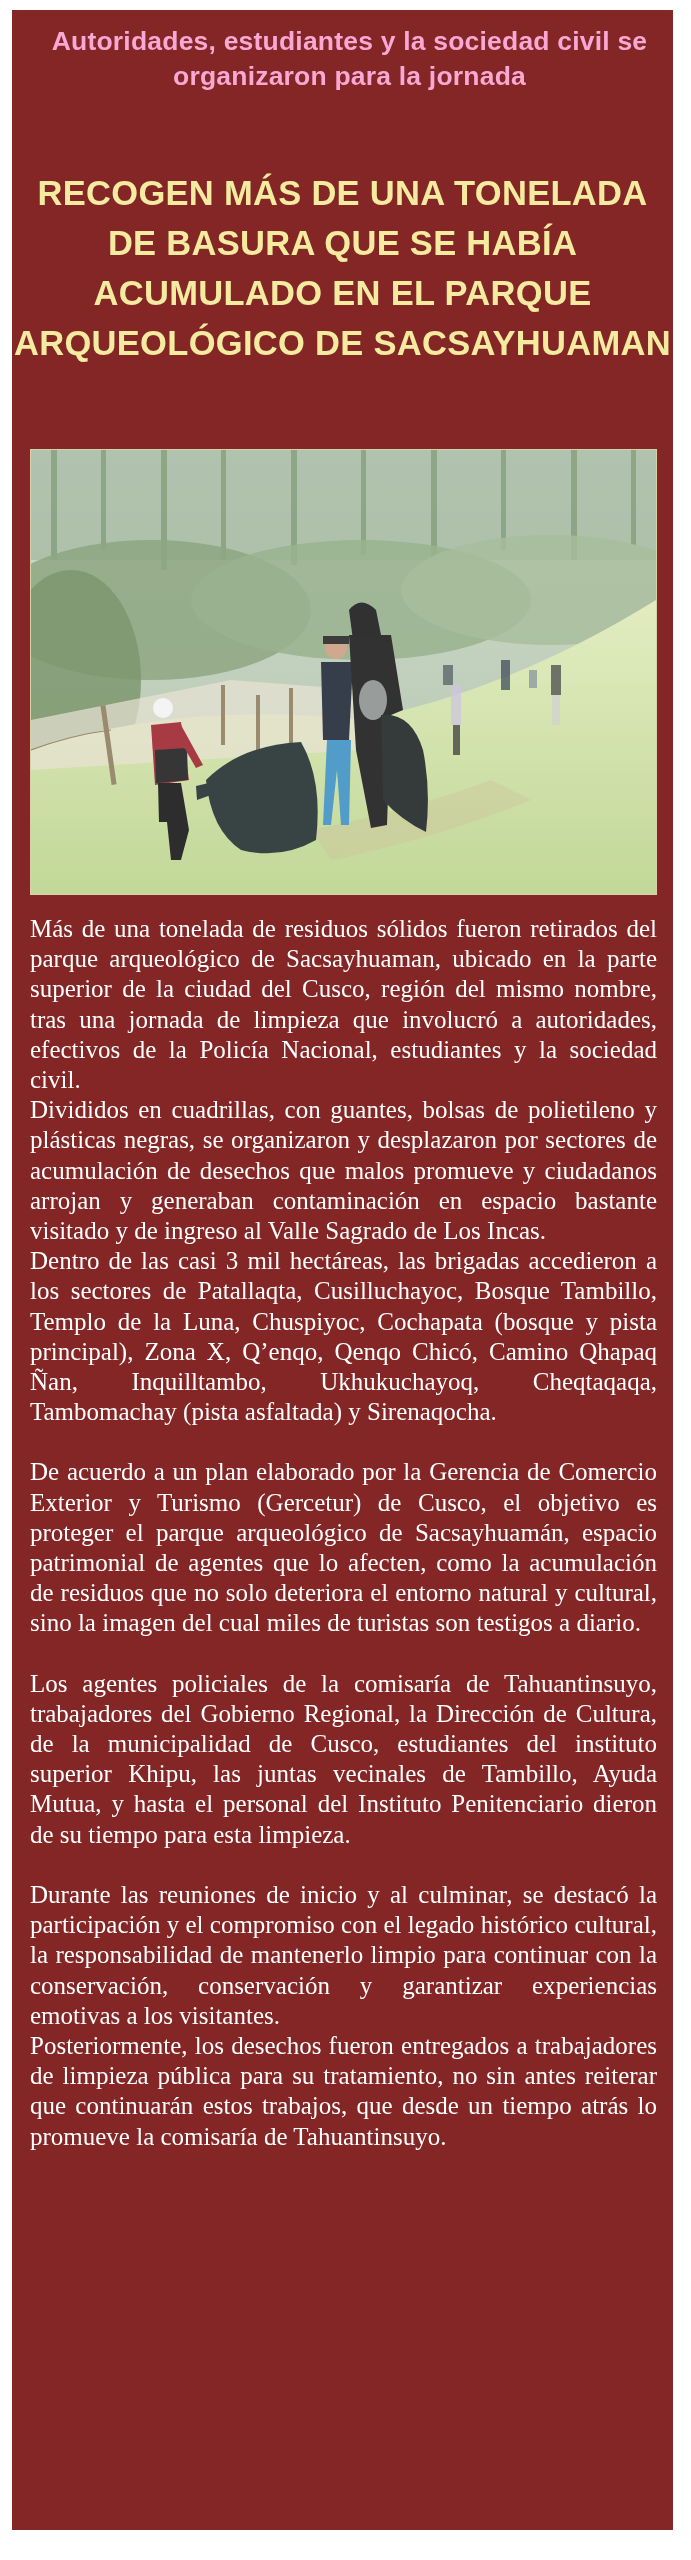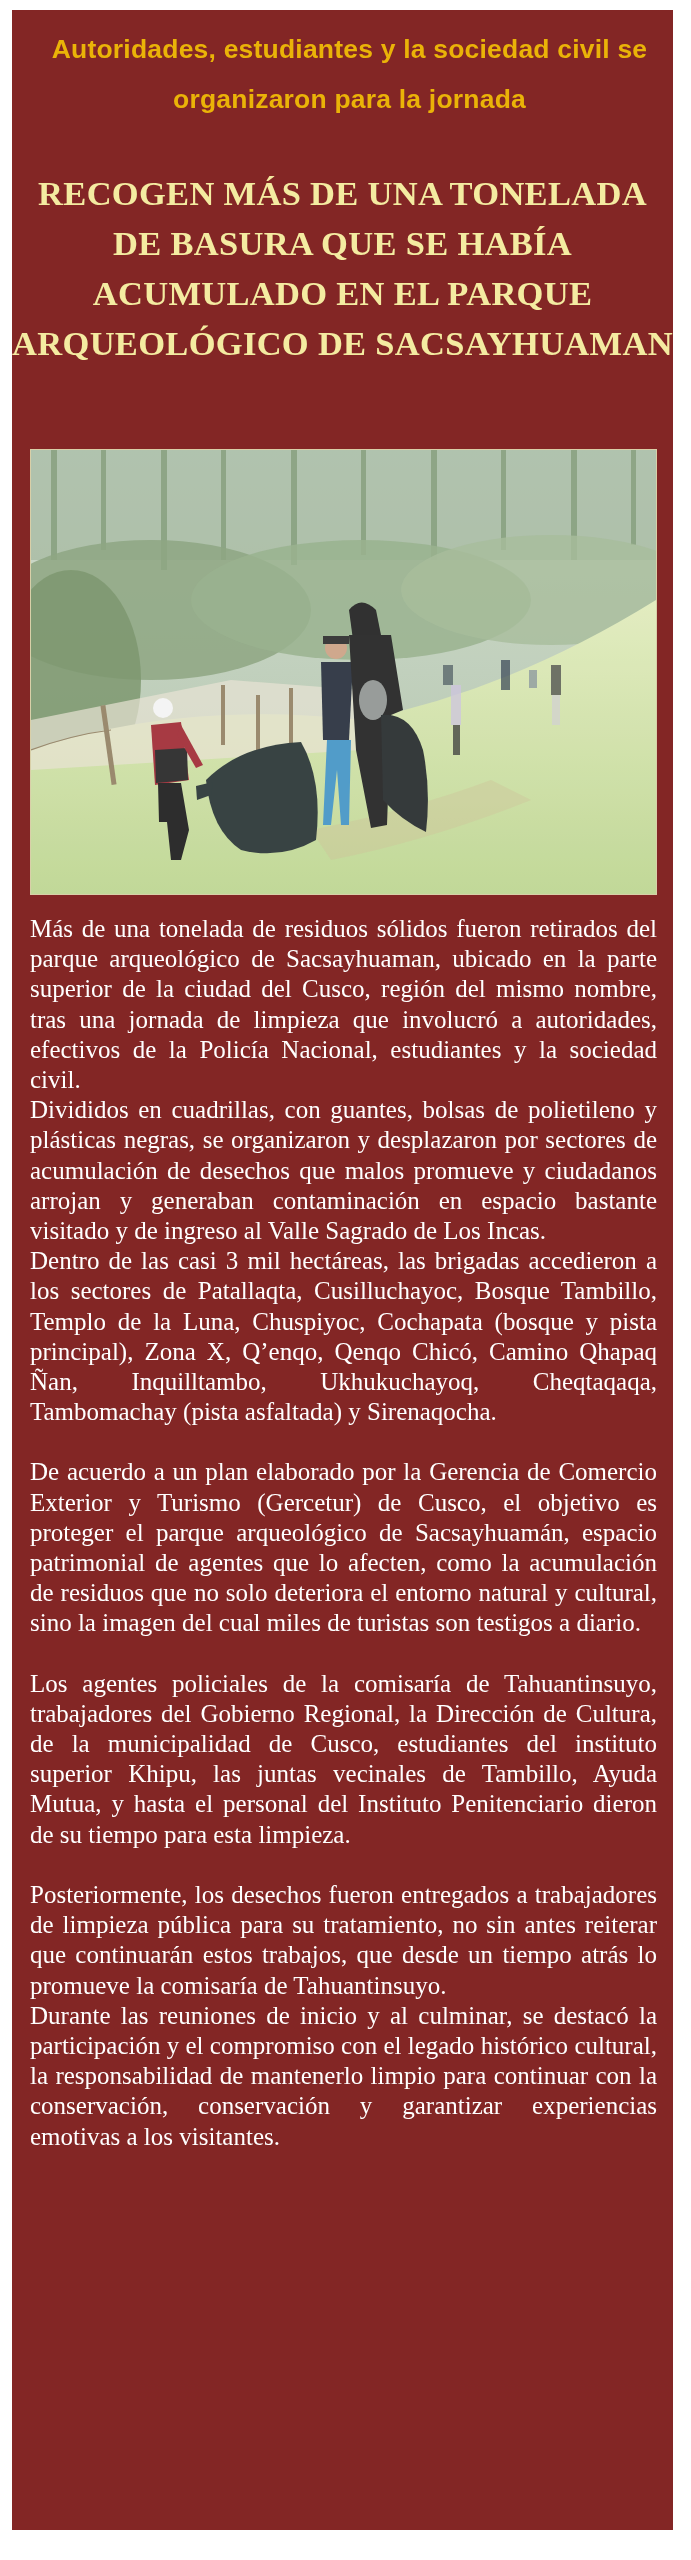--- a/index.html
+++ b/index.html
@@ -3,28 +3,28 @@
 <meta charset="utf-8">
 <style>
   html, body { margin:0; padding:0; background:#ffffff; }
   body { width:691px; height:2560px; position:relative; overflow:hidden; }
   .panel {
     position:absolute; left:12px; top:10px; width:661px; height:2520px;
     background:#832625;
   }
   .kicker {
     position:absolute; left:0; top:14px; width:675px;
-    text-align:center; color:#eab308;
+    text-align:center; color:#f9a8d4;
     font-family:"Liberation Sans", sans-serif; font-weight:bold;
-    font-size:26.5px; line-height:50px; letter-spacing:0.2px;
+    font-size:26.5px; line-height:35px; letter-spacing:0.2px;
   }
   .headline {
     position:absolute; left:0; top:158px; width:661px;
     text-align:center; color:#f4eba1;
-    font-family:Liberation Serif, serif; font-weight:bold;
+    font-family:Liberation Sans, sans-serif; font-weight:bold;
     font-size:34.5px; line-height:50px; letter-spacing:0.3px;
   }
   .photo {
     position:absolute; left:18px; top:439px; width:625px; height:444px;
     border:1px solid #d9cfa8; overflow:hidden; background:#dfe8d5;
   }
   .photo svg { display:block; }
   .body {
     position:absolute; left:18px; top:904px; width:627px;
     color:#ffffff;
@@ -131,17 +131,17 @@
 
   <div class="body">
     <p>Más de una tonelada de residuos sólidos fueron retirados del parque arqueológico de Sacsayhuaman, ubicado en la parte superior de la ciudad del Cusco, región del mismo nombre, tras una jornada de limpieza que involucró a autoridades, efectivos de la Policía Nacional, estudiantes y la sociedad civil.</p>
     <p>Divididos en cuadrillas, con guantes, bolsas de polietileno y plásticas negras, se organizaron y desplazaron por sectores de acumulación de desechos que malos promueve y ciudadanos arrojan y generaban contaminación en espacio bastante visitado y de ingreso al Valle Sagrado de Los Incas.</p>
     <p>Dentro de las casi 3 mil hectáreas, las brigadas accedieron a los sectores de Patallaqta, Cusilluchayoc, Bosque Tambillo, Templo de la Luna, Chuspiyoc, Cochapata (bosque y pista principal), Zona X, Q’enqo, Qenqo Chicó, Camino Qhapaq Ñan, Inquilltambo, Ukhukuchayoq, Cheqtaqaqa, Tambomachay (pista asfaltada) y Sirenaqocha.</p>
     <div class="gap"></div>
     <p>De acuerdo a un plan elaborado por la Gerencia de Comercio Exterior y Turismo (Gercetur) de Cusco, el objetivo es proteger el parque arqueológico de Sacsayhuamán, espacio patrimonial de agentes que lo afecten, como la acumulación de residuos que no solo deteriora el entorno natural y cultural, sino la imagen del cual miles de turistas son testigos a diario.</p>
     <div class="gap"></div>
     <p>Los agentes policiales de la comisaría de Tahuantinsuyo, trabajadores del Gobierno Regional, la Dirección de Cultura, de la municipalidad de Cusco, estudiantes del instituto superior Khipu, las juntas vecinales de Tambillo, Ayuda Mutua, y hasta el personal del Instituto Penitenciario dieron de su tiempo para esta limpieza.</p>
     <div class="gap"></div>
+    <p>Durante las reuniones de inicio y al culminar, se destacó la participación y el compromiso con el legado histórico cultural, la responsabilidad de mantenerlo limpio para continuar con la conservación, conservación y garantizar experiencias emotivas a los visitantes.</p>
     <p>Posteriormente, los desechos fueron entregados a trabajadores de limpieza pública para su tratamiento, no sin antes reiterar que continuarán estos trabajos, que desde un tiempo atrás lo promueve la comisaría de Tahuantinsuyo.</p>
-    <p>Durante las reuniones de inicio y al culminar, se destacó la participación y el compromiso con el legado histórico cultural, la responsabilidad de mantenerlo limpio para continuar con la conservación, conservación y garantizar experiencias emotivas a los visitantes.</p>
   </div>
 
 </div>
 
 </body></html>

